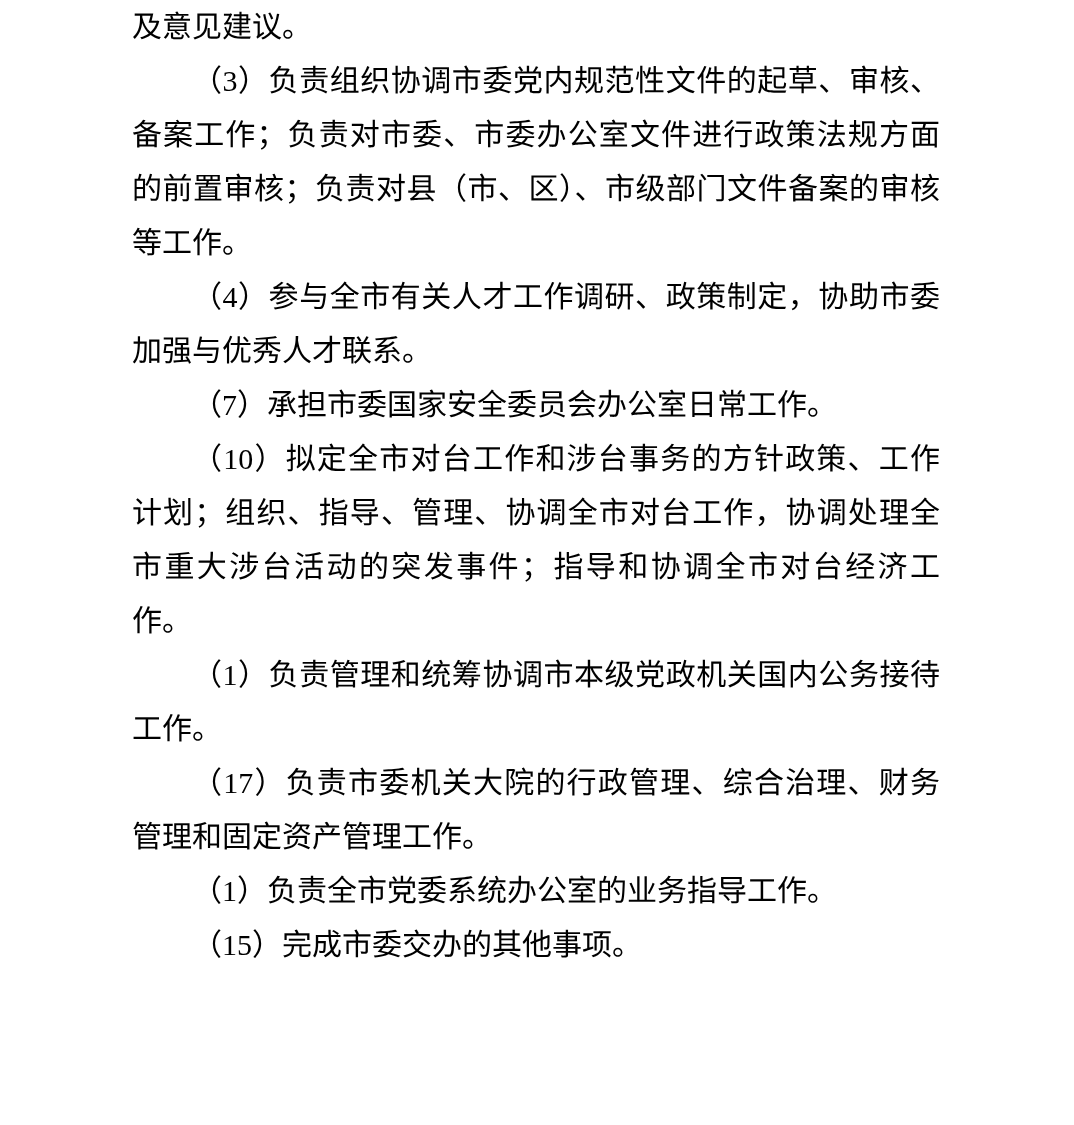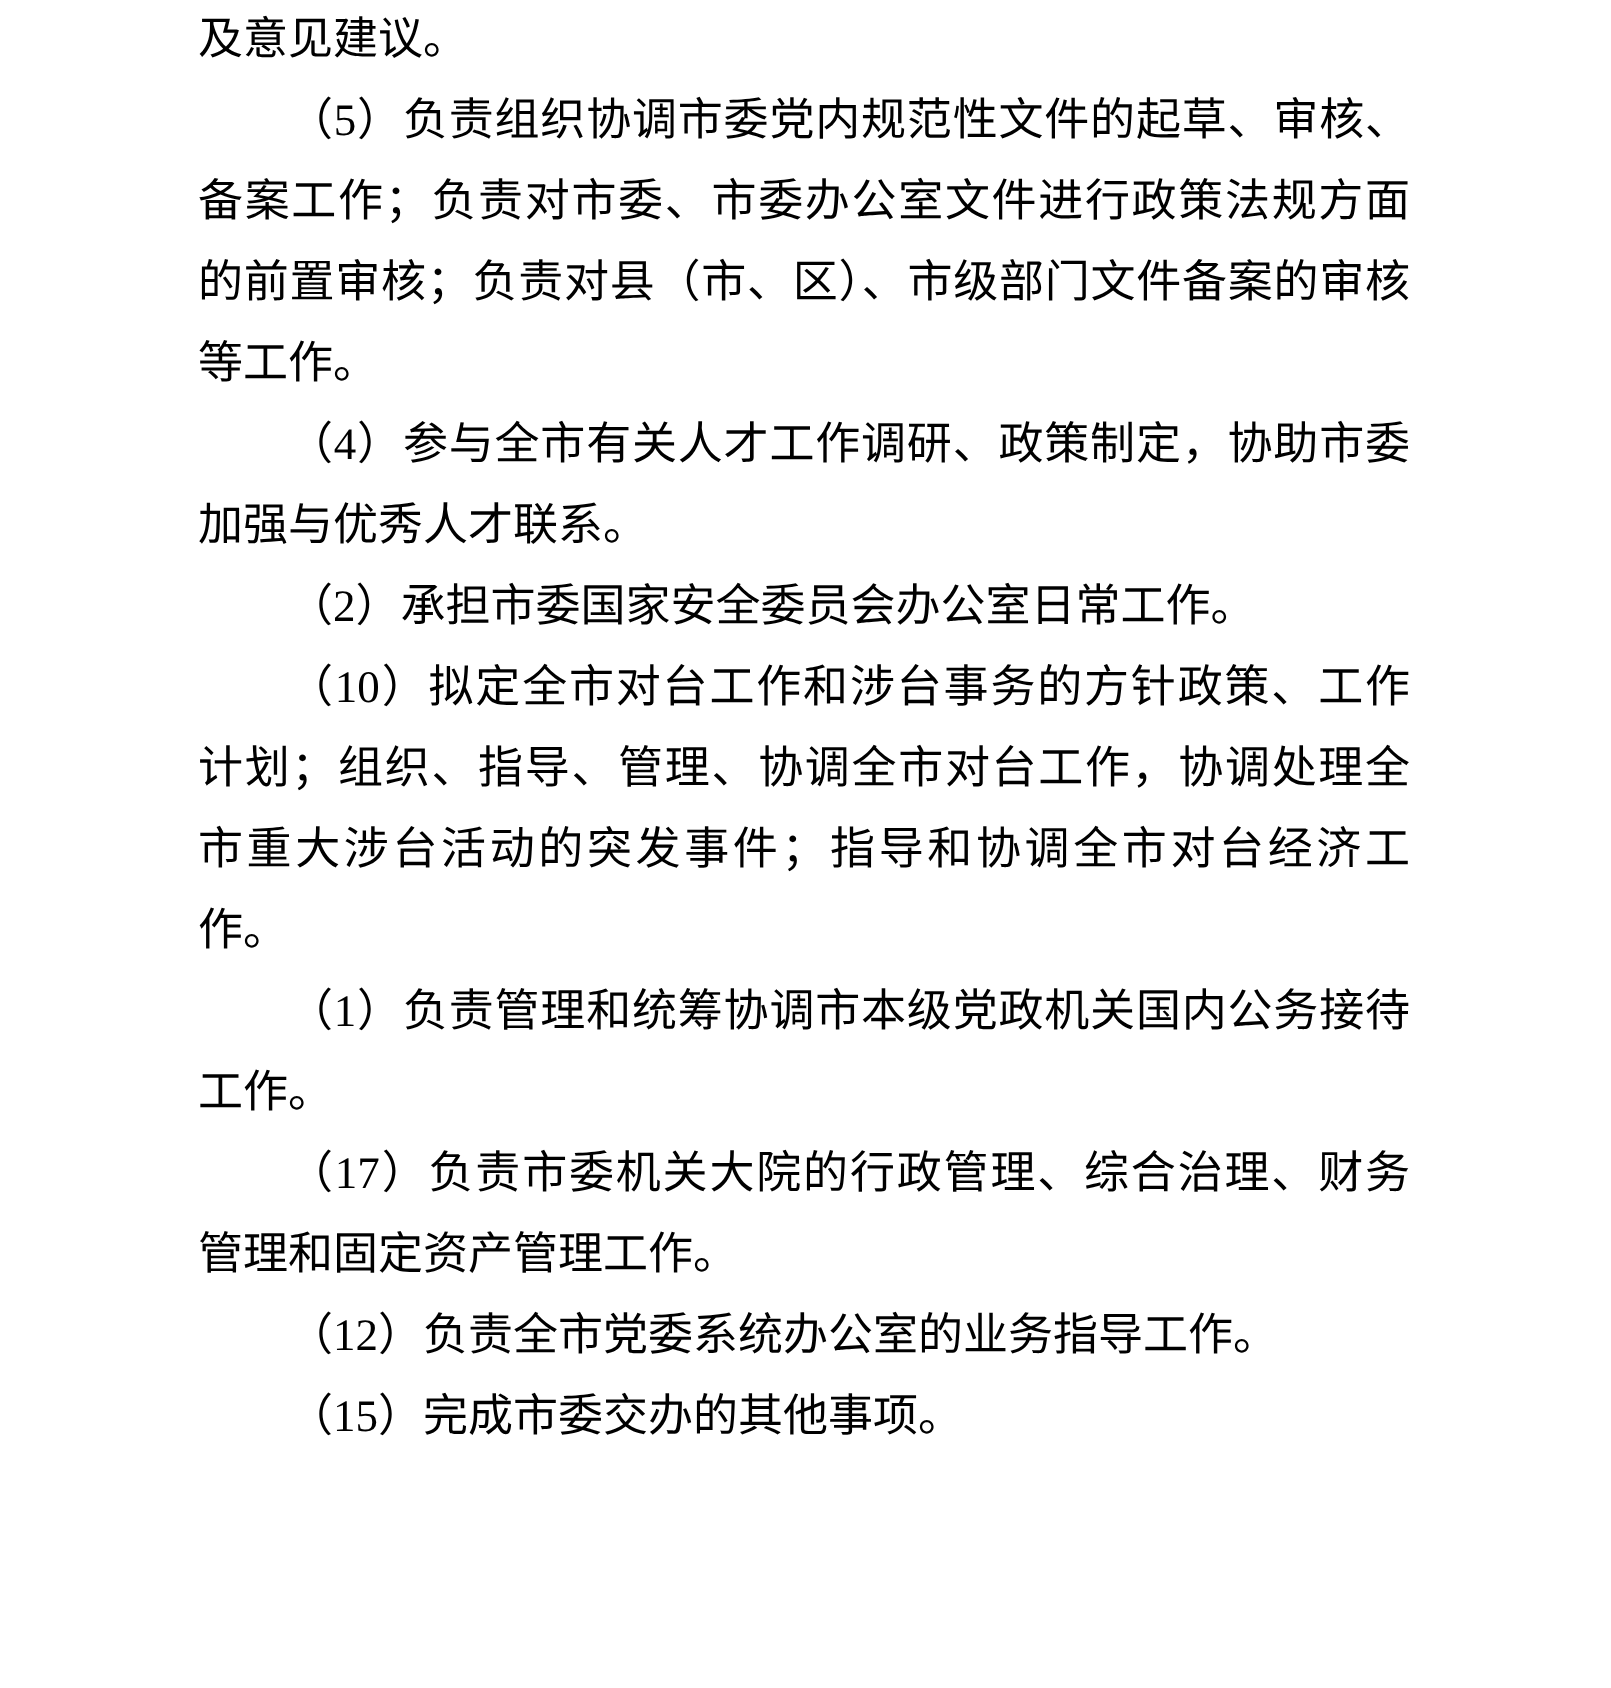--- a/index.html
+++ b/index.html
@@ -38,22 +38,22 @@
     text-indent: 2em;
   }
 </style>
 </head>
 <body>
 
 <div class="doc-page">
   <div class="doc-body">
 
   <p class="body">及意见建议。</p>
-      <p class="body indent">（5）负责组织协调市委党内规范性文件的起草、审核、备案工作；负责对市委、市委办公室文件进行政策法规方面的前置审核；负责对县（市、区）、市级部门文件备案的审核等工作。</p>
+      <p class="body indent">（3）负责组织协调市委党内规范性文件的起草、审核、备案工作；负责对市委、市委办公室文件进行政策法规方面的前置审核；负责对县（市、区）、市级部门文件备案的审核等工作。</p>
       <p class="body indent">（4）参与全市有关人才工作调研、政策制定，协助市委加强与优秀人才联系。</p>
-      <p class="body indent">（2）承担市委国家安全委员会办公室日常工作。</p>
+      <p class="body indent">（7）承担市委国家安全委员会办公室日常工作。</p>
       <p class="body indent">（10）拟定全市对台工作和涉台事务的方针政策、工作计划；组织、指导、管理、协调全市对台工作，协调处理全市重大涉台活动的突发事件；指导和协调全市对台经济工作。</p>
       <p class="body indent">（1）负责管理和统筹协调市本级党政机关国内公务接待工作。</p>
       <p class="body indent">（17）负责市委机关大院的行政管理、综合治理、财务管理和固定资产管理工作。</p>
-      <p class="body indent">（12）负责全市党委系统办公室的业务指导工作。</p>
+      <p class="body indent">（1）负责全市党委系统办公室的业务指导工作。</p>
       <p class="body indent">（15）完成市委交办的其他事项。</p>
     </div>
 </div>
 
 </body></html>

